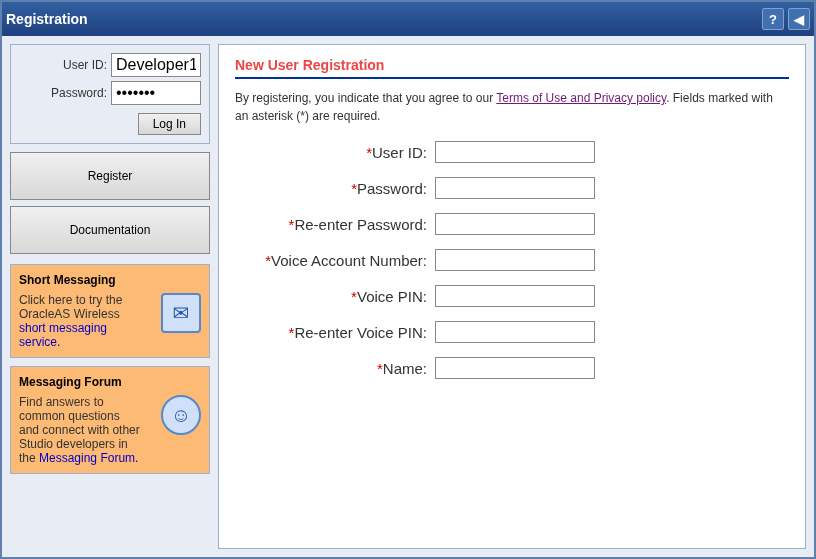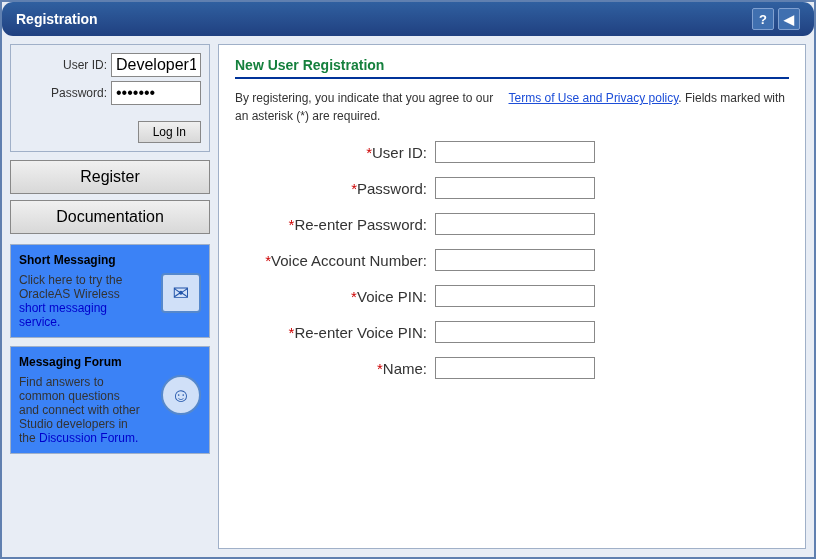--- a/index.html
+++ b/index.html
@@ -17,25 +17,24 @@
       border: 2px solid #6080b0;
       background: #e8edf5;
       display: flex;
       flex-direction: column;
     }
     .title-bar {
       background: linear-gradient(to bottom, #3060a0, #204080);
       color: white;
       font-size: 14px;
       font-weight: bold;
-      padding: 6px 14px;
+      padding: 6px 4px;
       display: flex;
       align-items: center;
       justify-content: space-between;
-      border-radius: 11px;
     }
     .title-bar-icons {
       display: flex;
       gap: 4px;
     }
     .title-icon {
       width: 22px;
       height: 22px;
       background: #4070b0;
       border: 1px solid #80a0d0;
@@ -81,43 +80,43 @@
     .login-input {
       border: 1px solid #888;
       padding: 2px 4px;
       font-size: 16px;
       width: 90px;
       background: white;
     }
     .login-btn-row {
       display: flex;
       justify-content: flex-end;
-      margin-top: 12px;
+      margin-top: 4px;
     }
     .btn {
       background: linear-gradient(to bottom, #f0f0f0, #d8d8d8);
       border: 1px solid #888;
       padding: 3px 14px;
       font-size: 12px;
       cursor: pointer;
       color: #000;
     }
     .side-btn {
       background: linear-gradient(to bottom, #f0f0f0, #d8d8d8);
       border: 1px solid #888;
-      padding: 7px 10px;
-      font-size: 16px;
+      padding: 16px 10px;
+      font-size: 12px;
       cursor: pointer;
       color: #000;
       width: 100%;
       text-align: center;
       margin-bottom: 2px;
     }
     .info-box {
-      background: #3b82f6;
+      background: #fdba74;
       border: 1px solid #a0b0c8;
       padding: 8px;
     }
     .info-box-title {
       font-weight: bold;
       font-size: 12px;
       margin-bottom: 6px;
       color: #000;
     }
     .info-box-content {
@@ -160,34 +159,33 @@
     .right-panel {
       flex: 1;
       background: white;
       border: 1px solid #a0b0c8;
       padding: 12px 16px;
       overflow-y: auto;
     }
     .reg-title {
       font-size: 14px;
       font-weight: bold;
-      color: #15803d;
+      color: #ef4444;
       border-bottom: 2px solid #003399;
       padding-bottom: 4px;
       margin-bottom: 10px;
     }
     .reg-desc {
       font-size: 12px;
       color: #333;
       margin-bottom: 16px;
       line-height: 1.5;
     }
     .reg-desc a {
-      color: #1d4ed8;
-      margin-left: 12px;
+      color: #701a75;
     }
     .form-row {
       display: flex;
       align-items: center;
       margin-bottom: 14px;
     }
     .form-label {
       text-align: right;
       width: 200px;
       padding-right: 8px;
@@ -254,21 +252,21 @@
           <div class="wireless-icon">
             <span style="font-size:20px; color:#2255aa;">✉</span>
           </div>
         </div>
       </div>
 
       <div class="info-box">
         <div class="info-box-title">Messaging Forum</div>
         <div class="info-box-content">
           <div class="info-text">
-            <span>Find answers to common questions and connect with other Studio developers in the </span><a href="#">Discussion Forum.</a>
+            <span>Find answers to common questions and connect with other Studio developers in the </span><a href="#">Messaging Forum.</a>
           </div>
           <div class="forum-icon">
             <span style="font-size:20px; color:#2255aa;">☺</span>
           </div>
         </div>
       </div>
     </div>
 
     <div class="right-panel">
       <div class="reg-title">New User Registration</div>

